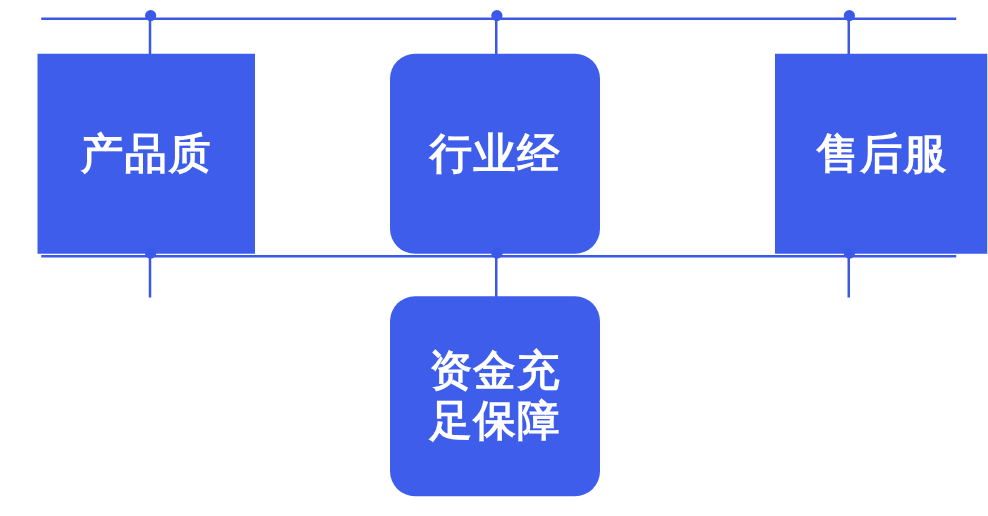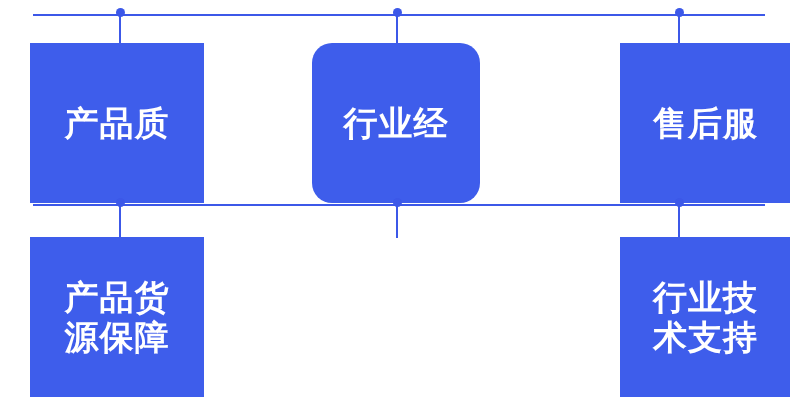--- a/index.html
+++ b/index.html
@@ -106,23 +106,19 @@
 
   <section class="row row-2">
     <div class="hline"></div>
     <div class="stem c1"></div>
     <div class="stem c2"></div>
     <div class="stem c3"></div>
     <div class="dot c1"></div>
     <div class="dot c2"></div>
     <div class="dot c3"></div>
 
-    <div class="card col1">
-      <span>产品货</span>
-      <span>源保障</span>
-    </div>
-    <div class="card col3">
-      <span>行业技</span>
-      <span>术支持</span>
+    <div class="card col2">
+      <span>资金充</span>
+      <span>足保障</span>
     </div>
   </section>
 
 </div>
 
 </body></html>

